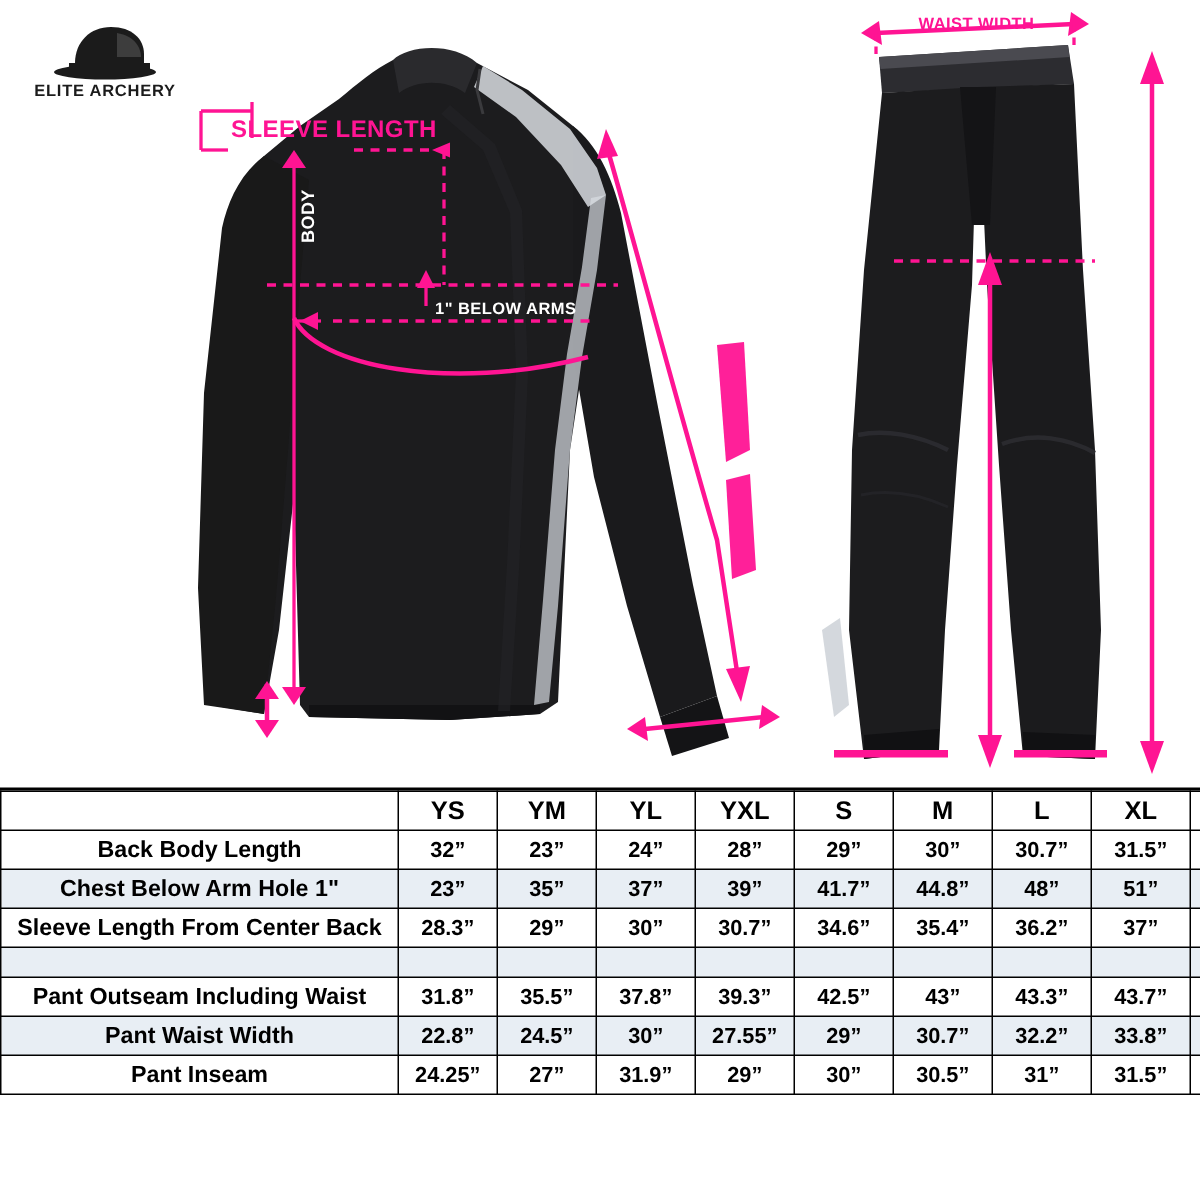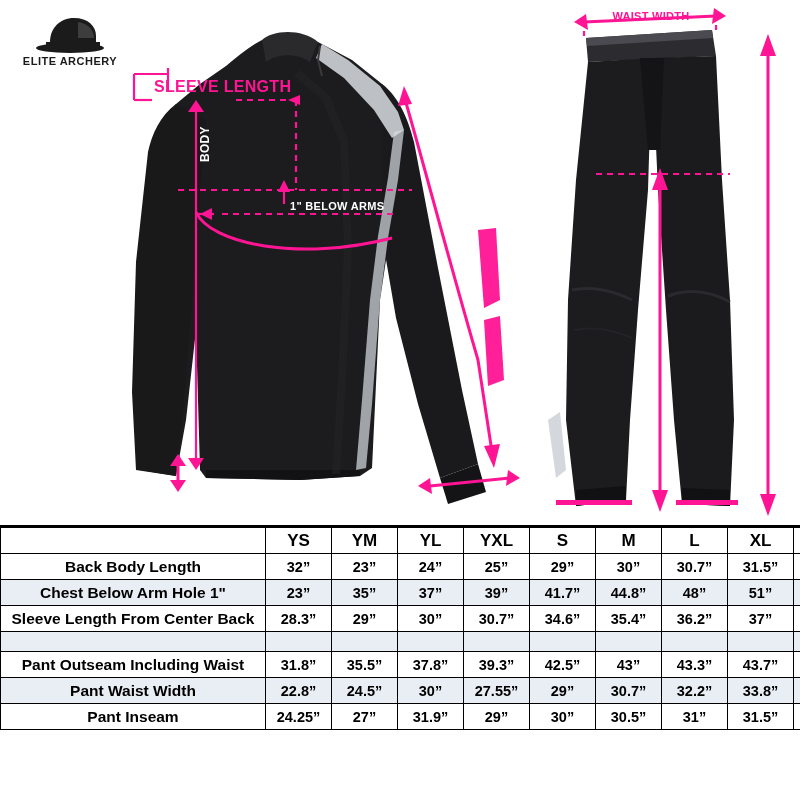--- a/index.html
+++ b/index.html
@@ -291,21 +291,21 @@
           <th>2XL</th>
         </tr>
       </thead>
       <tbody>
 
         <tr>
           <td class="rowlabel">Back Body Length</td>
           <td>32”</td>
           <td>23”</td>
           <td>24”</td>
-          <td>25”</td>
+          <td>28”</td>
           <td>29”</td>
           <td>30”</td>
           <td>30.7”</td>
           <td>31.5”</td>
           <td>32.2”</td>
         </tr>
 
         <tr class="zebra">
           <td class="rowlabel">Chest Below Arm Hole 1"</td>
           <td>23”</td>

